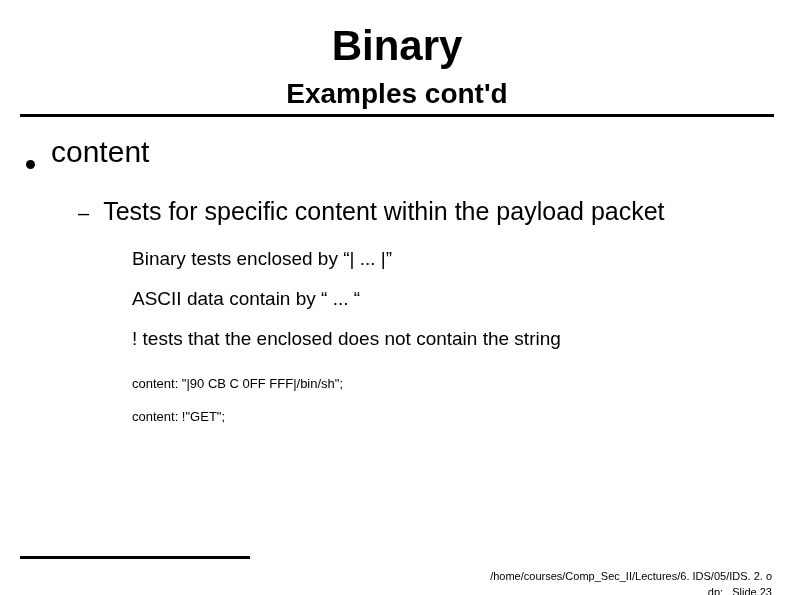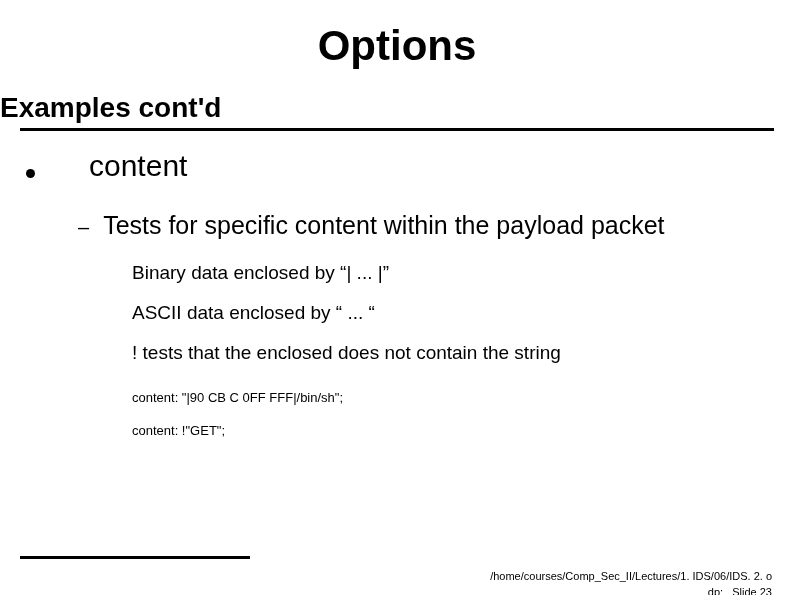--- a/index.html
+++ b/index.html
@@ -1,69 +1,69 @@
 <!DOCTYPE html>
 <html><head>
 <meta charset="utf-8">
 <style>
   * { margin: 0; padding: 0; box-sizing: border-box; }
   html, body { width: 794px; height: 595px; background: #fff; font-family: Arial, Helvetica, sans-serif; color: #000; }
   .slide { width: 794px; height: 595px; position: relative; }
   .title { text-align: center; font-size: 42px; margin-top: 22px; }
-  .subtitle { font-size: 28px; margin-top: 22px; padding-bottom: 4px; }
+  .subtitle { text-align: center; font-size: 28px; margin-top: 8px; padding-bottom: 4px; }
   .hr1 { border: none; border-top: 3px solid #000; margin: 0 20px 0 20px; }
   .body { padding: 18px 20px 0 20px; }
-  .bullet-row { display: flex; align-items: center; gap: 38px; }
+  .bullet-row { display: flex; align-items: flex-end; }
   .round-bullet { width: 9px; height: 9px; border-radius: 50%; background: #000; display: inline-block; margin-right: 16px; margin-left: 6px; margin-top: 14px; flex-shrink: 0; }
   .bullet-text { font-size: 30px; }
   .sub-row { display: flex; align-items: baseline; margin-top: 28px; margin-left: 58px; }
   .dash { font-size: 20px; margin-right: 14px; flex-shrink: 0; }
   .sub-text { font-size: 25px; }
   .items { margin-left: 112px; margin-top: 22px; }
   .item1 { font-size: 19px; margin-bottom: 18px; }
   .examples { margin-left: 112px; margin-top: 26px; }
   .example { font-size: 13px; margin-bottom: 18px; }
   .footer-line { position: absolute; left: 20px; width: 230px; border-top: 3px solid #000; bottom: 58px; }
   .footer { position: absolute; right: 22px; bottom: 16px; text-align: right; font-size: 11px; line-height: 1.45; }
   .footer .ln2 span.lbl { letter-spacing: 0; }
 </style>
 </head>
 <body>
 <div class="slide">
 
-  <h1 class="title">Options</h1>
+  <h1 class="title">Binary</h1>
   <h2 class="subtitle">Examples cont'd</h2>
   <hr class="hr1">
 
   <div class="body">
     <div class="bullet-row">
       <span class="round-bullet"></span>
       <span class="bullet-text">content</span>
     </div>
 
     <div class="sub-row">
       <span class="dash">–</span>
       <span class="sub-text">Tests for specific content within the payload packet</span>
     </div>
 
     <div class="items">
-      <div class="item1">Binary data enclosed by “| ... |”</div>
-      <div class="item1">ASCII data enclosed by “ ... “</div>
+      <div class="item1">Binary tests enclosed by “| ... |”</div>
+      <div class="item1">ASCII data contain by “ ... “</div>
       <div class="item1">! tests that the enclosed does not contain the string</div>
     </div>
 
     <div class="examples">
       <div class="example">content: "|90 CB C 0FF FFF|/bin/sh";</div>
       <div class="example">content: !"GET";</div>
     </div>
   </div>
 
   <div class="footer-line"></div>
 
   <div class="footer">
-    <div class="ln1">/home/courses/Comp_Sec_II/Lectures/1. IDS/06/IDS. 2. o</div>
+    <div class="ln1">/home/courses/Comp_Sec_II/Lectures/6. IDS/05/IDS. 2. o</div>
     <div class="ln2">
       <span class="lbl">dp:</span>&nbsp;&nbsp;
       <span>Slide 23</span>
     </div>
   </div>
 
 </div>
 
 </body></html>

